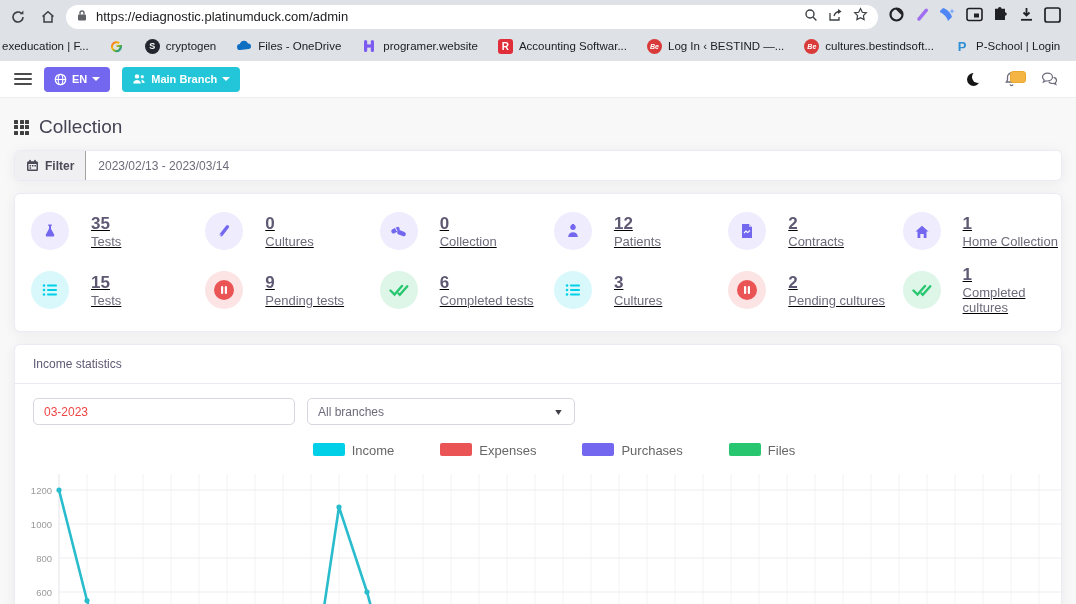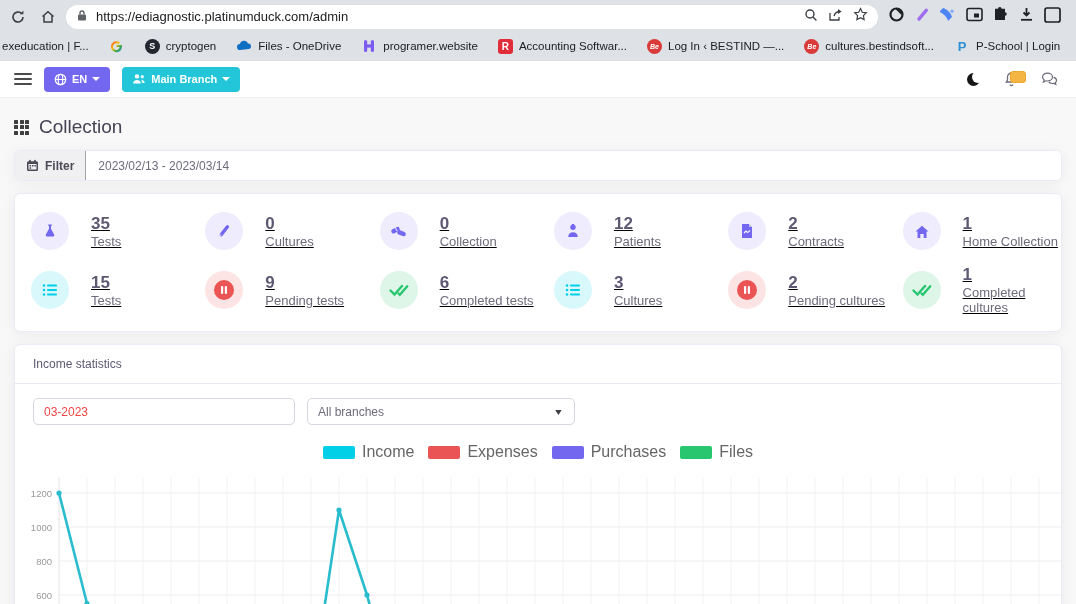--- a/index.html
+++ b/index.html
@@ -67,21 +67,21 @@
   
   .income-card { padding:12px 0 0 0; }
   .income-title { font-size:12px; color:#5e5873; padding:0 18px 12px 18px; }
   .income-divider { height:1px; background:#ebe9f1; }
   .income-controls { display:flex; gap:12px; padding:14px 18px 10px 18px; }
   .month-input { width:262px; height:27px; border:1px solid #d8d6de; border-radius:5px; font-size:12px; color:#ef4444; padding:0 10px; outline:none; font-family:"Liberation Sans", sans-serif; }
   .branch-select { width:268px; height:27px; border:1px solid #d8d6de; border-radius:5px; font-size:12px; color:#6e6b7b; padding:0 10px; display:flex; align-items:center; justify-content:space-between; background:#fff; cursor:pointer; }
   .sel-caret { font-size:11px; color:#3f3f46; transform:scaleY(.8); }
 
   .legend { display:flex; justify-content:center; gap:14px; padding:8px 0 6px 0; }
-  .legend-item { display:flex; align-items:center; gap:7px; font-size:16px; color:#666; cursor:pointer; }
+  .legend-item { display:flex; gap:7px; font-size:13px; color:#666; cursor:pointer;margin-left:32px; }
   .swatch { width:32px; height:13px; border-radius:2px; display:inline-block; }
 
   .chart-wrap { padding:0; }
   .chart-wrap svg { display:block; }
   .ytick { font-size:9.5px; fill:#9a9a9a; font-family:"Liberation Sans", sans-serif; }
 </style>
 </head>
 <body>
 
 <div class="browser">

